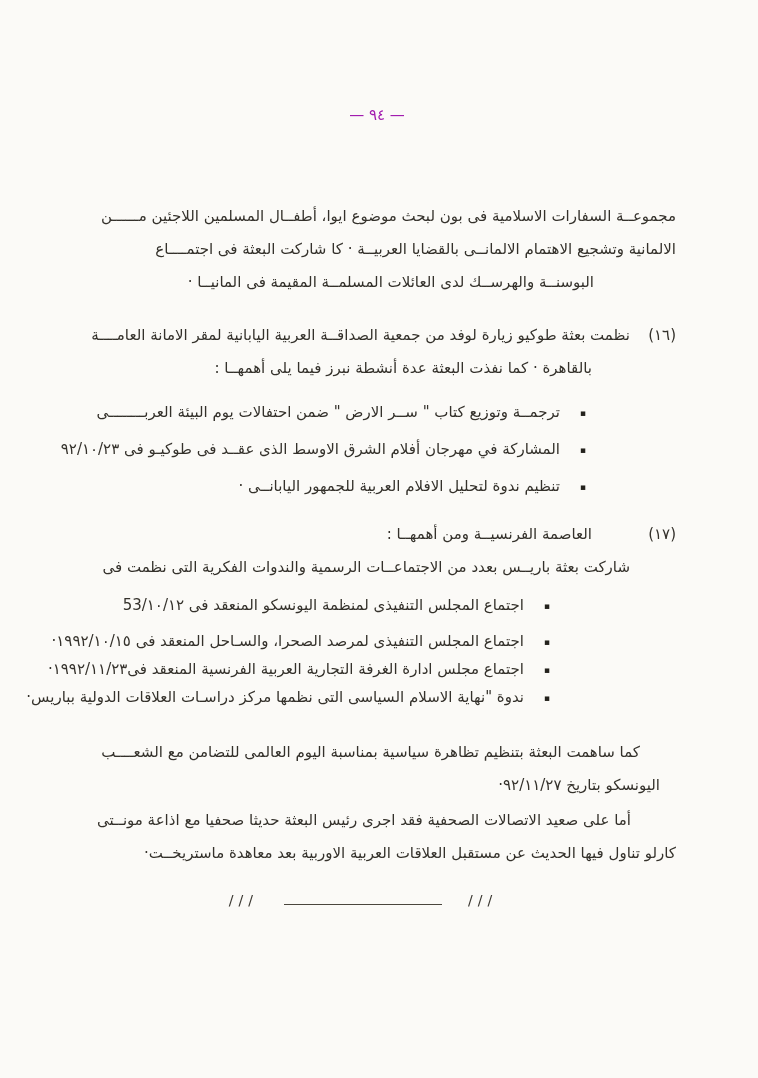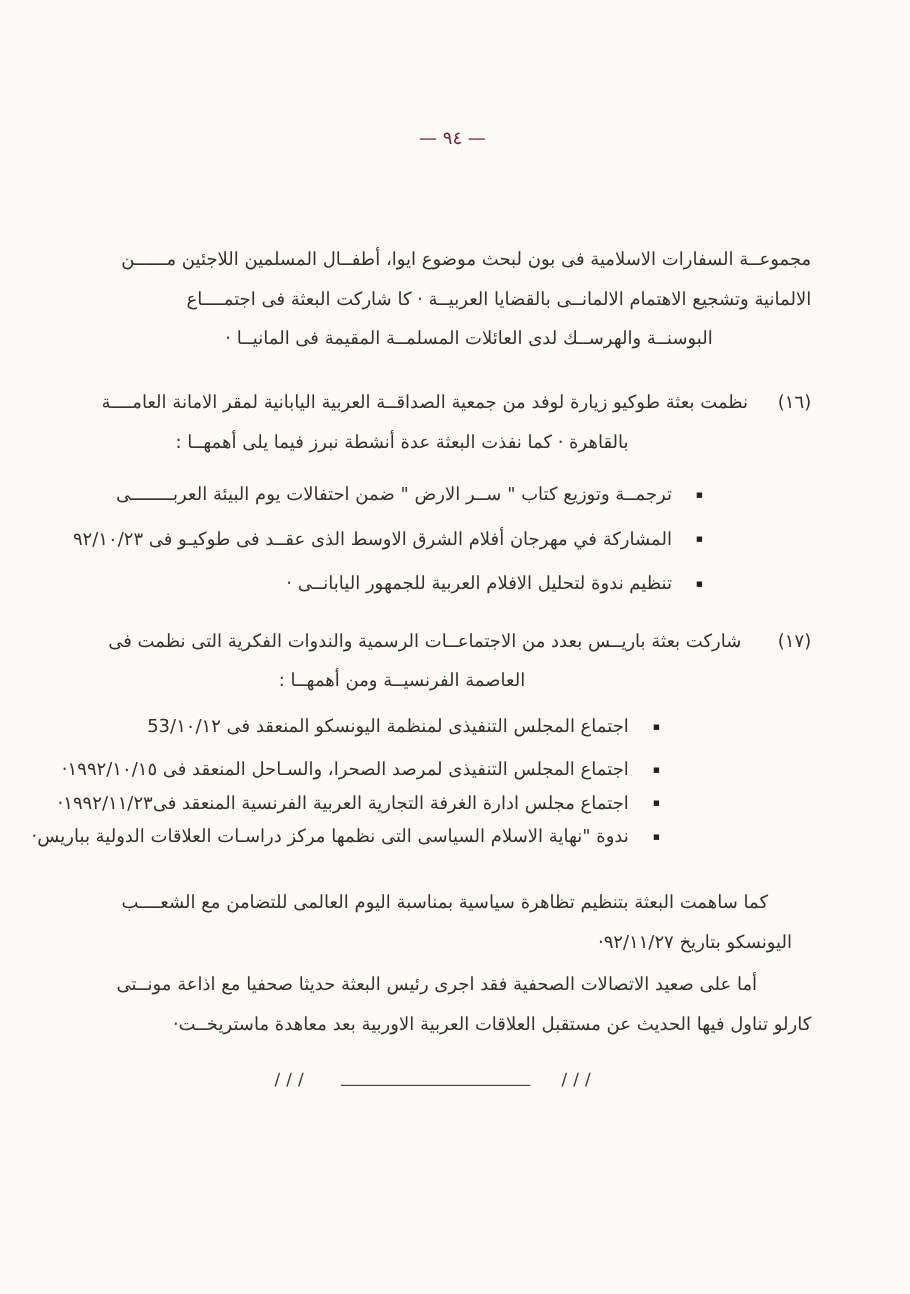--- a/index.html
+++ b/index.html
@@ -15,37 +15,37 @@
     width:758px;height:1078px;
     box-sizing:border-box;
     padding:106px 82px 0 78px;
     direction:rtl;
   }
   .page-number{
     text-align:center;
     font-size:15px;
     letter-spacing:2px;
     margin-bottom:76px;
-    color:#7f1d1d;
+    color:#a21caf;
   }
   .line{
     font-size:15px;
     line-height:33px;
     white-space:nowrap;
   }
   .intro .line-3{padding-right:82px;}
   .item{display:flex;margin-top:18px;}
   .item-16{margin-top:20px;}
   .item-17{margin-top:16px;}
   .item-number{
     flex:0 0 46px;
     font-size:15px;
     line-height:33px;
   }
-  .item-body{flex:1;text-align:center;}
+  .item-body{flex:1;}
   .item-body .line-2{padding-right:38px;}
   .bullets{list-style:none;margin:0;padding:0;}
   .bullets-16{margin-top:12px;padding-right:90px;}
   .bullets-17{margin-top:8px;padding-right:126px;}
   .bullet{
     display:flex;
     align-items:flex-start;
   }
   .bullets-16 .bullet{line-height:30px;margin-bottom:6px;}
   .bullets-17 .bullet{line-height:27px;}
@@ -121,22 +121,22 @@
     </li>
     <li class="bullet">
       <span class="bullet-marker">▪</span>
       <span class="bullet-text">تنظيم ندوة لتحليل الافلام العربية للجمهور اليابانــى  ·</span>
     </li>
   </ul>
 
   <div class="item item-17">
     <div class="item-number">(١٧)</div>
     <div class="item-body">
+      <div class="line line-2">العاصمة الفرنسيــة  ومن أهمهــا  :</div>
       <div class="line line-1">شاركت بعثة باريــس      بعدد من الاجتماعــات الرسمية والندوات الفكرية التى نظمت فى</div>
-      <div class="line line-2">العاصمة الفرنسيــة  ومن أهمهــا  :</div>
     </div>
   </div>
 
   <ul class="bullets bullets-17">
     <li class="bullet">
       <span class="bullet-marker">▪</span>
       <span class="bullet-text">اجتماع المجلس التنفيذى لمنظمة اليونسكو المنعقد فى 53/١٠/١٢</span>
     </li>
     <li class="bullet">
       <span class="bullet-marker">▪</span>

